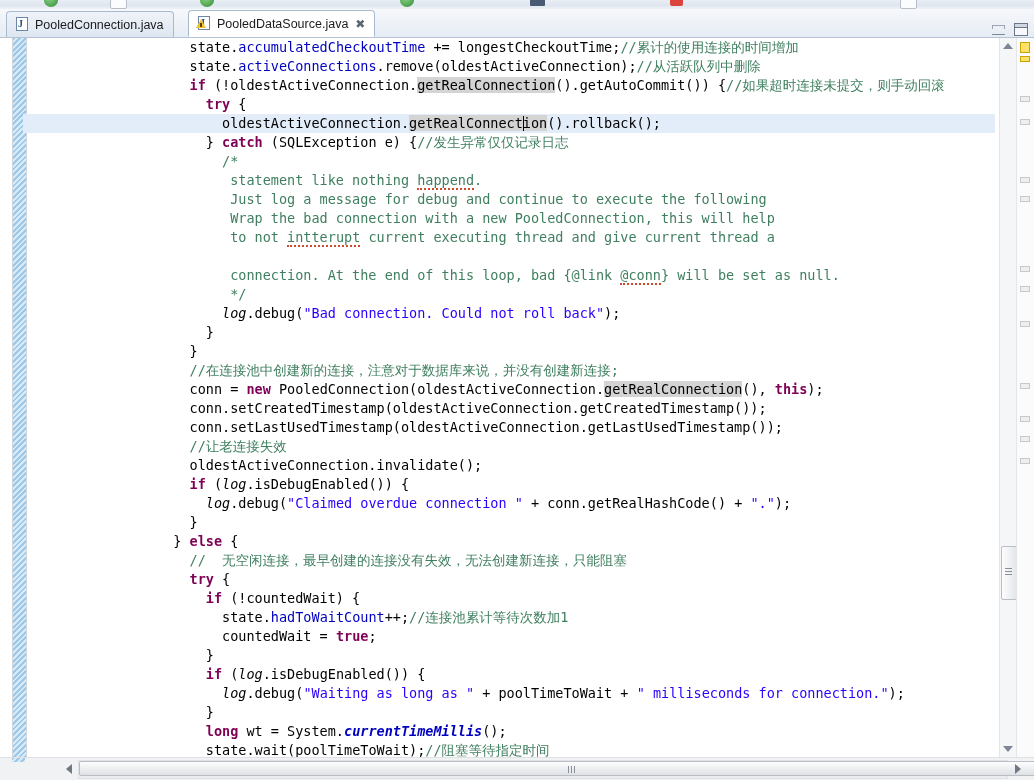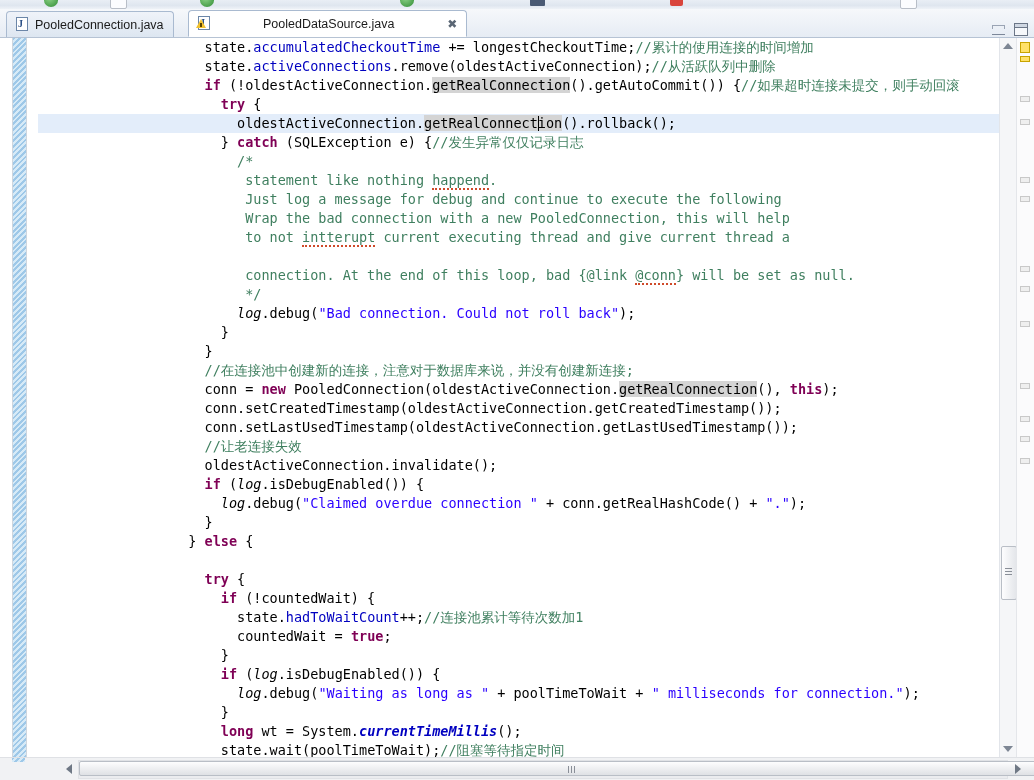--- a/index.html
+++ b/index.html
@@ -64,21 +64,21 @@
     left: 6px;
     background: linear-gradient(to bottom, #eff3f9 0%, #dde6f1 100%);
     border: 1px solid #a9bad0; border-bottom: none;
     border-radius: 4px 4px 0 0;
   }
   .tab.active {
     left: 188px;
     background: #ffffff;
     border: 1px solid #a9bad0; border-bottom: 1px solid #ffffff;
     border-radius: 4px 4px 0 0;
-    top: 1px; height: 27px; gap: 46px;
+    top: 1px; height: 27px;
   }
   .tab-icon {
     width: 14px; height: 15px; margin-right: 6px;
     position: relative; flex: none;
   }
   .tab-icon .page {
     position: absolute; left: 1px; top: 0;
     width: 12px; height: 14px;
     background: #ffffff;
     border: 1px solid #6b86a8;
@@ -146,21 +146,21 @@
         #9ec8e8 0px, #9ec8e8 2px, #d6eaf7 2px, #d6eaf7 4px);
     border-left: 1px solid #cfd6de;
     border-right: 1px solid #cfd6de;
   }
   .gutter-bg {
     position: absolute; left: 0; top: 0;
     width: 12px; height: 720px;
     background: #ffffff;
   }
   .code-area {
-    position: absolute; left: 38px; top: 0;
+    position: absolute; left: 23px; top: 0;
     width: 972px; height: 720px;
     overflow: hidden;
   }
 
   .line {
     position: relative;
     height: 19px; line-height: 19px;
     white-space: pre;
     font-family: "DejaVu Sans Mono", monospace;
     font-size: 13.5px;
@@ -348,21 +348,21 @@
         <div class="line"><span class="lineno">452</span><span class="ltext"><span class="plain">                    </span><span class="cmt">//在连接池中创建新的连接，注意对于数据库来说，并没有创建新连接;</span></span></div>
         <div class="line"><span class="lineno">453</span><span class="ltext"><span class="plain">                    </span><span class="plain">conn = </span><span class="kw">new</span><span class="plain"> PooledConnection(oldestActiveConnection.</span><span class="plain occ">getRealConnection</span><span class="plain">(), </span><span class="kw">this</span><span class="plain">);</span></span></div>
         <div class="line"><span class="lineno">454</span><span class="ltext"><span class="plain">                    </span><span class="plain">conn.setCreatedTimestamp(oldestActiveConnection.getCreatedTimestamp());</span></span></div>
         <div class="line"><span class="lineno">455</span><span class="ltext"><span class="plain">                    </span><span class="plain">conn.setLastUsedTimestamp(oldestActiveConnection.getLastUsedTimestamp());</span></span></div>
         <div class="line"><span class="lineno">456</span><span class="ltext"><span class="plain">                    </span><span class="cmt">//让老连接失效</span></span></div>
         <div class="line"><span class="lineno">457</span><span class="ltext"><span class="plain">                    </span><span class="plain">oldestActiveConnection.invalidate();</span></span></div>
         <div class="line"><span class="lineno">458</span><span class="ltext"><span class="plain">                    </span><span class="kw">if</span><span class="plain"> (</span><span class="stc">log</span><span class="plain">.isDebugEnabled()) {</span></span></div>
         <div class="line"><span class="lineno">459</span><span class="ltext"><span class="plain">                      </span><span class="stc">log</span><span class="plain">.debug(</span><span class="str">"Claimed overdue connection "</span><span class="plain"> + conn.getRealHashCode() + </span><span class="str">"."</span><span class="plain">);</span></span></div>
         <div class="line"><span class="lineno">460</span><span class="ltext"><span class="plain">                    }</span></span></div>
         <div class="line"><span class="lineno">461</span><span class="ltext"><span class="plain">                  } </span><span class="kw">else</span><span class="plain"> {</span></span></div>
-        <div class="line"><span class="lineno">462</span></div>
+        <div class="line"><span class="lineno">462</span><span class="ltext"><span class="plain">                    </span><span class="cmt">//  无空闲连接，最早创建的连接没有失效，无法创建新连接，只能阻塞</span></span></div>
         <div class="line"><span class="lineno">463</span><span class="ltext"><span class="plain">                    </span><span class="kw">try</span><span class="plain"> {</span></span></div>
         <div class="line"><span class="lineno">464</span><span class="ltext"><span class="plain">                      </span><span class="kw">if</span><span class="plain"> (!countedWait) {</span></span></div>
         <div class="line"><span class="lineno">465</span><span class="ltext"><span class="plain">                        </span><span class="plain">state</span><span class="plain">.</span><span class="fld">hadToWaitCount</span><span class="plain">++;</span><span class="cmt">//连接池累计等待次数加1</span></span></div>
         <div class="line"><span class="lineno">466</span><span class="ltext"><span class="plain">                        </span><span class="plain">countedWait = </span><span class="kw">true</span><span class="plain">;</span></span></div>
         <div class="line"><span class="lineno">467</span><span class="ltext"><span class="plain">                      }</span></span></div>
         <div class="line"><span class="lineno">468</span><span class="ltext"><span class="plain">                      </span><span class="kw">if</span><span class="plain"> (</span><span class="stc">log</span><span class="plain">.isDebugEnabled()) {</span></span></div>
         <div class="line"><span class="lineno">469</span><span class="ltext"><span class="plain">                        </span><span class="stc">log</span><span class="plain">.debug(</span><span class="str">"Waiting as long as "</span><span class="plain"> + poolTimeToWait + </span><span class="str">" milliseconds for connection."</span><span class="plain">);</span></span></div>
         <div class="line"><span class="lineno">470</span><span class="ltext"><span class="plain">                      }</span></span></div>
         <div class="line"><span class="lineno">471</span><span class="ltext"><span class="plain">                      </span><span class="kw">long</span><span class="plain"> wt = System.</span><span class="stcf">currentTimeMillis</span><span class="plain">();</span></span></div>
         <div class="line"><span class="lineno">472</span><span class="ltext"><span class="plain">                      </span><span class="plain">state</span><span class="plain">.wait(</span><span class="plain">poolTimeToWait</span><span class="plain">);</span><span class="cmt">//阻塞等待指定时间</span></span></div>

